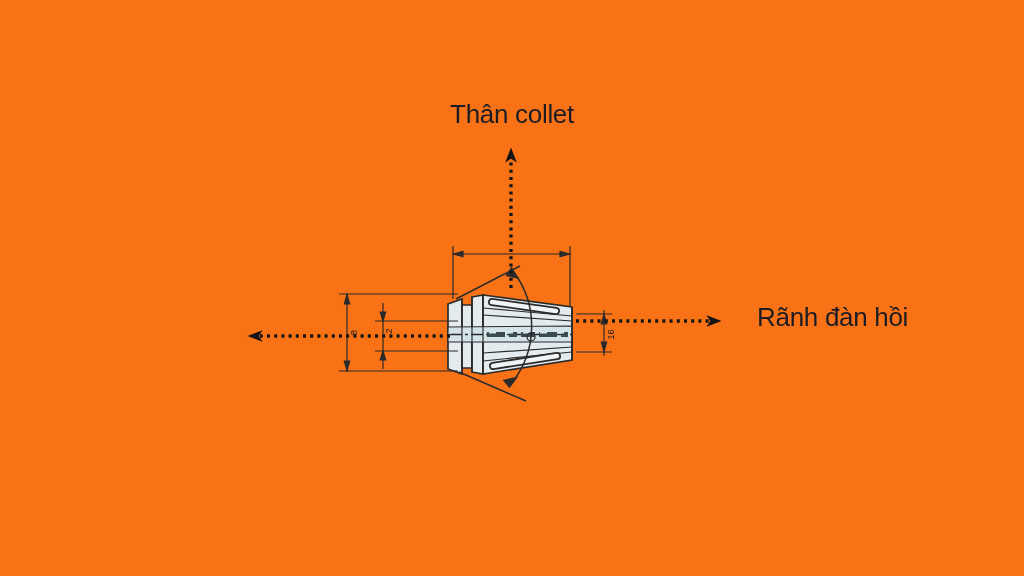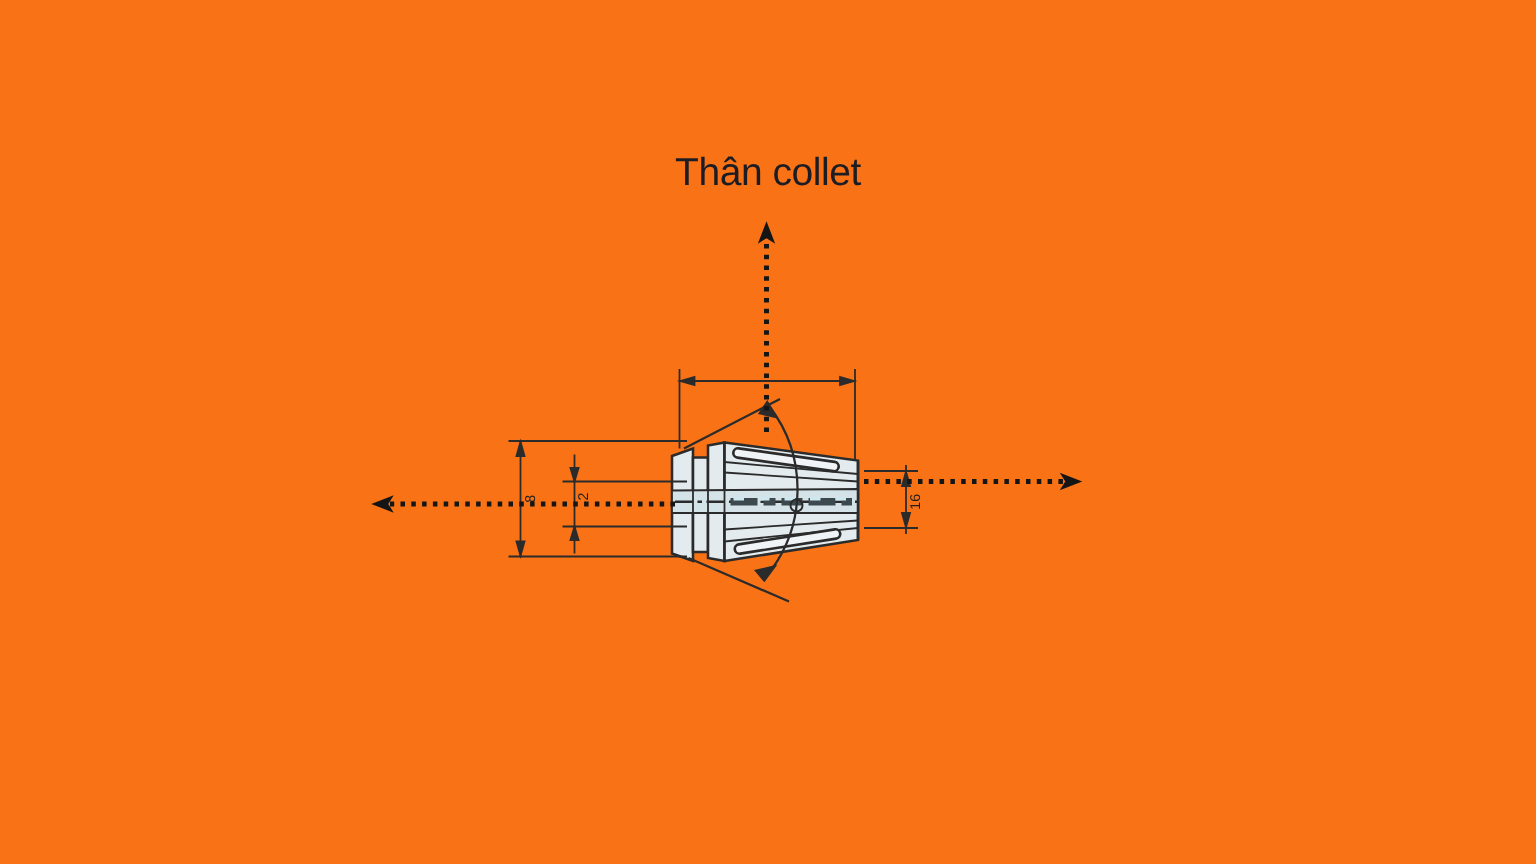--- a/index.html
+++ b/index.html
@@ -19,20 +19,21 @@
     font-family:"Liberation Sans", sans-serif;font-size:9.5px;fill:#1f1f1f;
     text-anchor:middle;dominant-baseline:middle;
   }
 </style>
 </head>
 <body>
 
 <div class="canvas">
 
   <div class="label label-top">Thân collet</div>
+  <div class="label label-right">Rãnh đàn hồi</div>
 
   <svg class="drawing" width="1024" height="576" viewBox="0 0 1024 576">
 
     <g stroke="#2b2b2b" stroke-width="1.7" fill="#e4ebee">
       <polygon points="448,304 462,299 462,374 448,369"></polygon>
       <polygon points="462,305 472,305 472,368 462,368"></polygon>
       <polygon points="472,297 483,295 483,374 472,372"></polygon>
       <polygon points="483,295 572,307 572,360 483,374"></polygon>
     </g>
 

